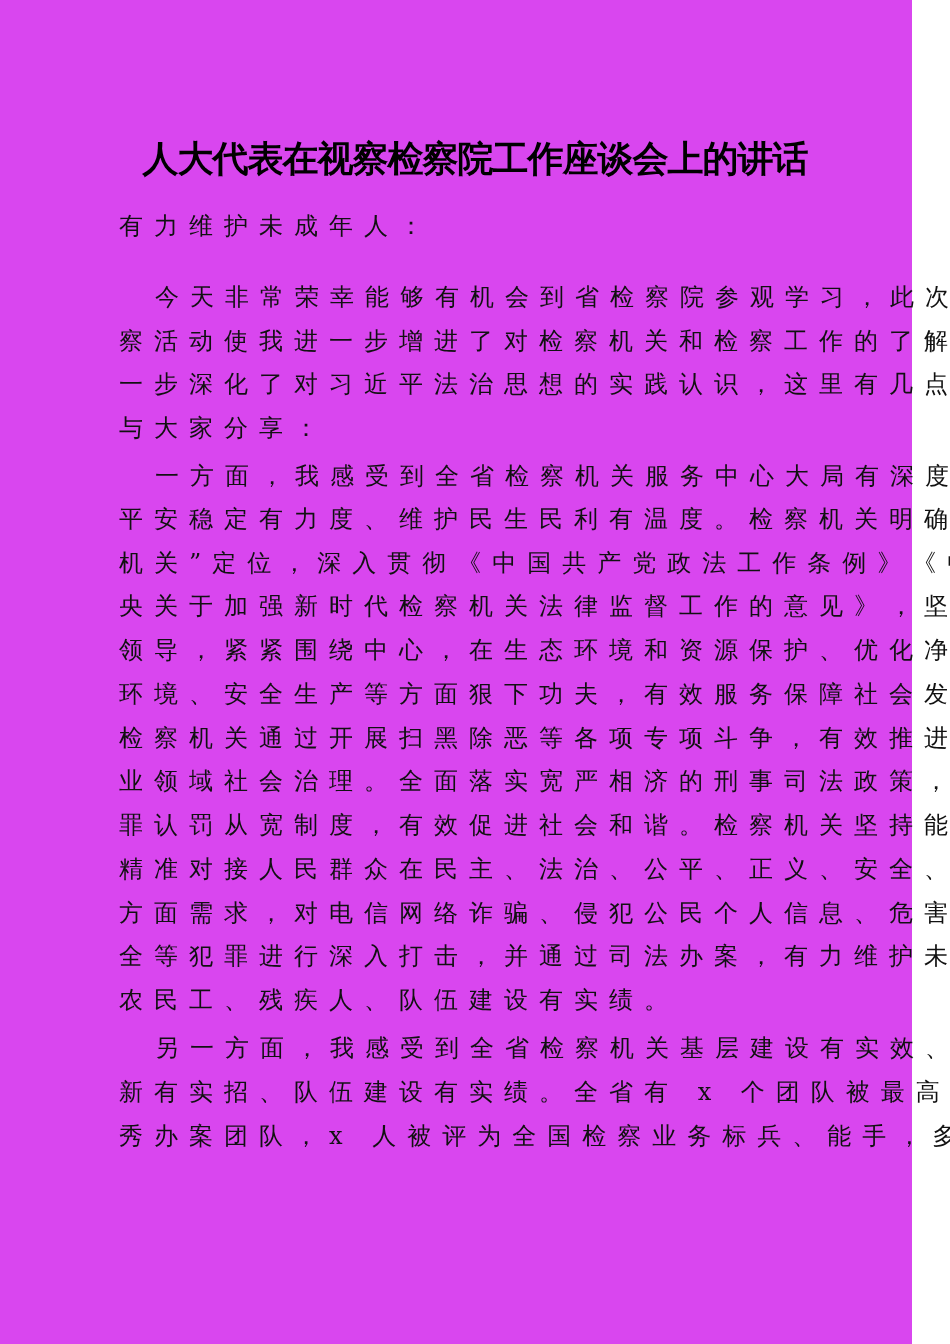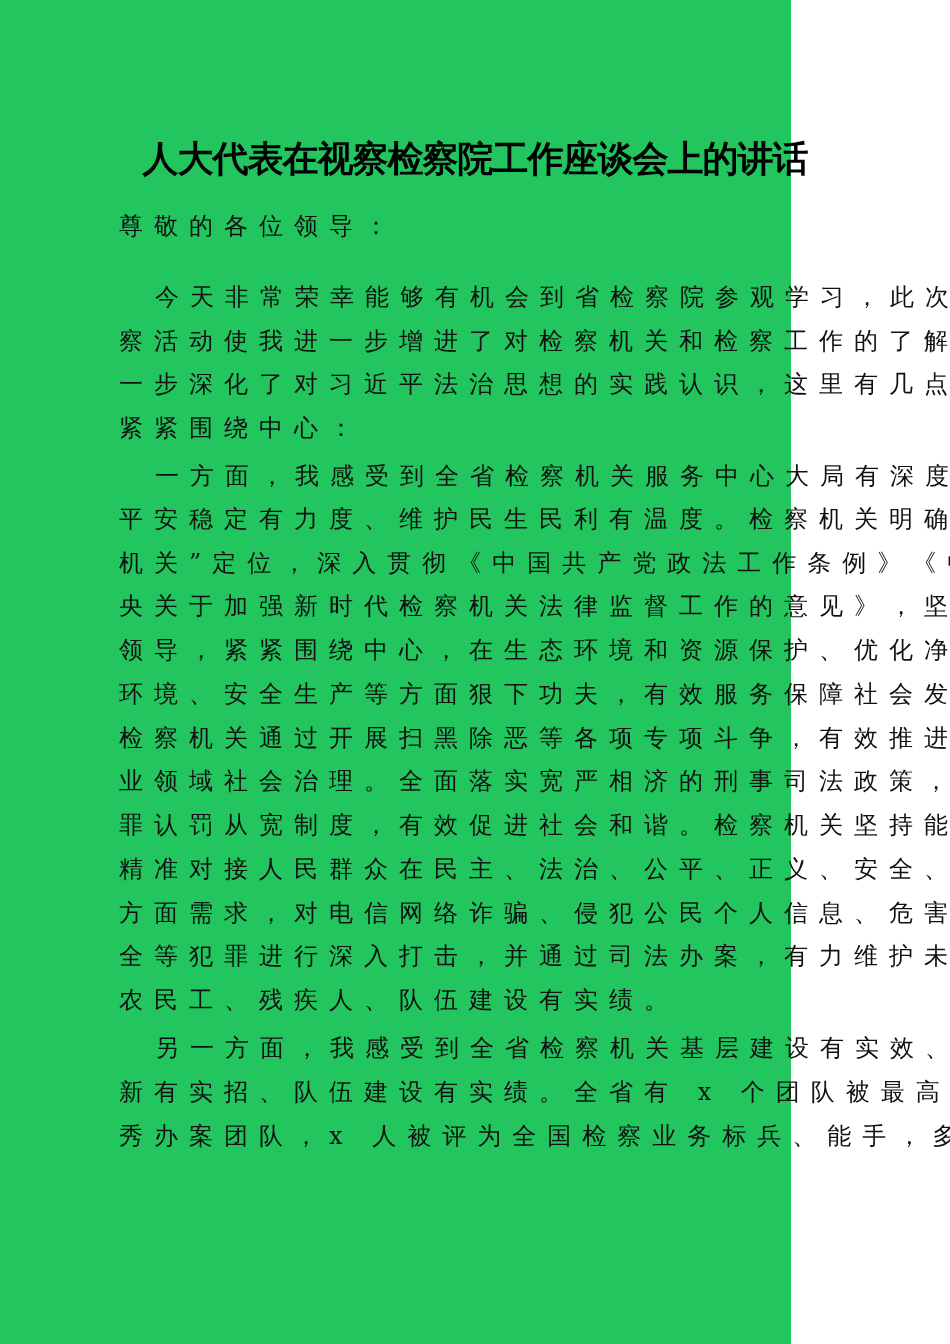--- a/index.html
+++ b/index.html
@@ -11,23 +11,23 @@
       width: 950px;
       height: 1344px;
       position: relative;
       overflow: hidden;
       font-family: "DejaVu Serif", "Liberation Serif", serif;
       color: #111111;
     }
     .page {
       position: absolute;
       left: 0; top: 0;
-      width: 791px;
+      width: 912px;
       height: 1344px;
-      background: #22c55e;
+      background: #d946ef;
     }
     .title {
       position: absolute;
       left: 0;
       top: 134px;
       width: 950px;
       text-align: center;
       font-family: "DejaVu Serif", "Liberation Serif", serif;
       font-weight: bold;
       font-size: 36px;
@@ -48,27 +48,27 @@
     .line.indent {
       left: 155px;
     }
   </style>
 </head>
 <body>
 
 <div class="page">
   <h1 class="title">人大代表在视察检察院工作座谈会上的讲话</h1>
 
-  <div class="line" style="top:211px">尊敬的各位领导：</div>
+  <div class="line" style="top:211px">有力维护未成年人：</div>
 
   <div>
     <div class="line indent" style="top:282px">今天非常荣幸能够有机会到省检察院参观学习，此次代表视</div>
     <div class="line" style="top:326px">察活动使我进一步增进了对检察机关和检察工作的了解，也进</div>
     <div class="line" style="top:369px">一步深化了对习近平法治思想的实践认识，这里有几点感受想</div>
-    <div class="line" style="top:413px">紧紧围绕中心：</div>
+    <div class="line" style="top:413px">与大家分享：</div>
   </div>
 
   <div>
     <div class="line indent" style="top:461px">一方面，我感受到全省检察机关服务中心大局有深度、促进</div>
     <div class="line" style="top:504px">平安稳定有力度、维护民生民利有温度。检察机关明确“政治</div>
     <div class="line" style="top:548px">机关”定位，深入贯彻《中国共产党政法工作条例》《中共中</div>
     <div class="line" style="top:591px">央关于加强新时代检察机关法律监督工作的意见》，坚持党的</div>
     <div class="line" style="top:635px">领导，紧紧围绕中心，在生态环境和资源保护、优化净化营商</div>
     <div class="line" style="top:679px">环境、安全生产等方面狠下功夫，有效服务保障社会发展大局。</div>
     <div class="line" style="top:723px">检察机关通过开展扫黑除恶等各项专项斗争，有效推进重点行</div>

